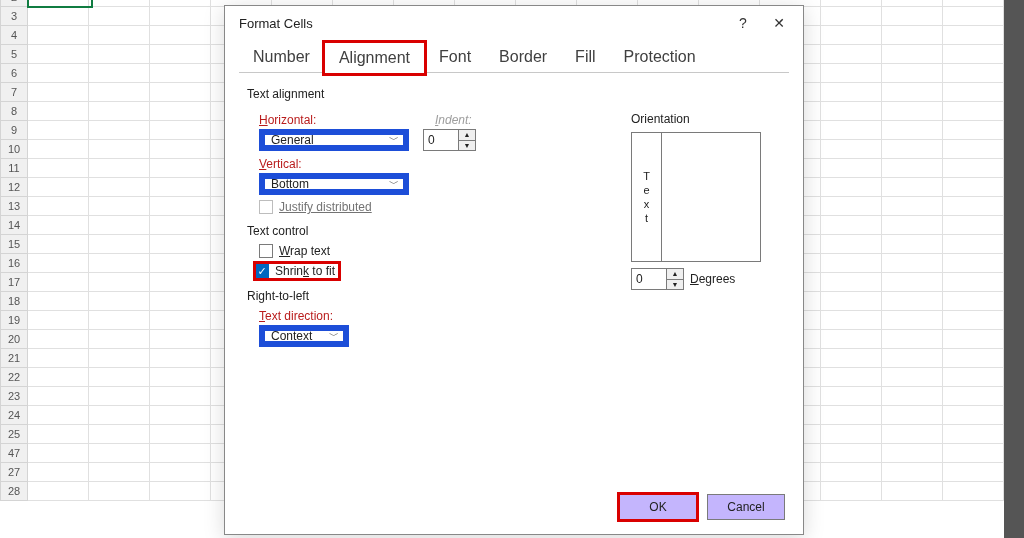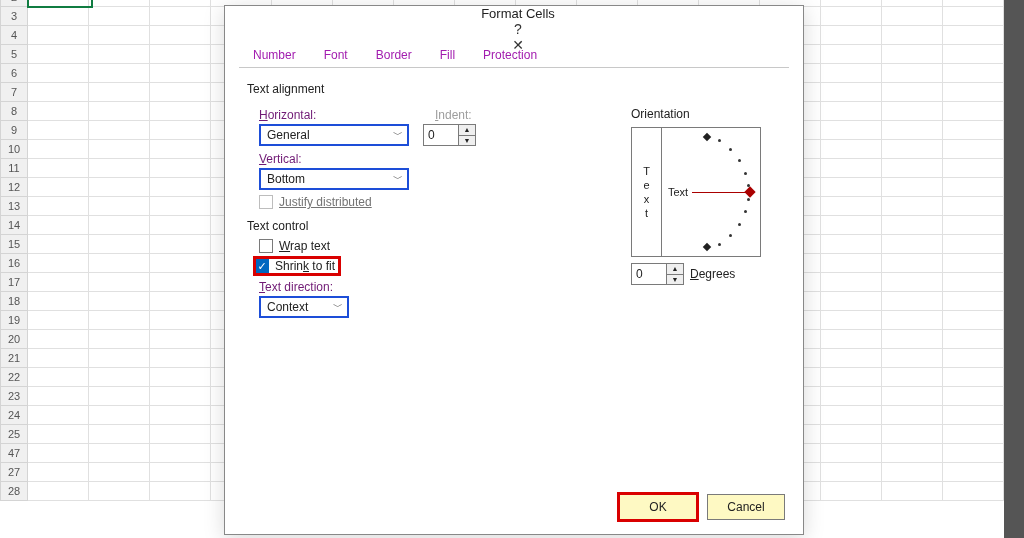--- a/index.html
+++ b/index.html
@@ -69,39 +69,38 @@
     background: #fff;
     border: 1px solid #888;
     box-shadow: 0 4px 20px rgba(0,0,0,.15);
   }
   .titlebar {
     height: 34px;
     display: flex;
     align-items: center;
     padding: 0 6px 0 14px;
     font-size: 13px;
-    flex-direction: column;
   }
   .titlebar .title { flex: 1; }
   .titlebar .btn {
     width: 36px; height: 30px;
     display: flex; align-items: center; justify-content: center;
     font-size: 14px;
     color: #333;
   }
   .tabs {
     display: flex;
     padding: 2px 14px 0 14px;
     gap: 0;
     position: relative;
   }
   .tab {
     padding: 6px 14px;
-    font-size: 12px;
-    color: #a21caf;
+    font-size: 16px;
+    color: #404040;
     cursor: default;
   }
   .tab.active {
     background: #fff;
     position: relative;
     border: 1px solid #c8c8c8;
     border-bottom: 1px solid #fff;
     z-index: 2;
     margin-bottom: -1px;
   }
@@ -122,28 +121,28 @@
   .left-col { flex: 1; }
   .right-col { width: 150px; margin-top: 25px; }
   .section-title {
     font-size: 12px;
     margin: 4px 0 6px 0;
     color: #222;
   }
   .field-label {
     font-size: 12px;
     margin: 6px 0 2px 12px;
-    color: #701a75;
-  }
-  .field-label.disabled { color: #9e9e9e; }
+    color: #b91c1c;
+  }
+  .field-label.disabled { color: #9e9e9e; font-style: italic; }
   .combo {
     margin-left: 12px;
     width: 150px;
     height: 22px;
-    border: 2px solid #1d4ed8;
+    border: 6px solid #1d4ed8;
     background: #fff;
     display: flex;
     align-items: center;
     padding: 0 4px 0 6px;
     font-size: 12px;
   }
   .combo .val { flex: 1; }
   .combo .chev { font-size: 10px; color: #555; }
   .combo.small { width: 90px; }
   .spin {
@@ -245,21 +244,21 @@
     position: absolute;
     right: 18px;
     bottom: 14px;
     display: flex;
     gap: 10px;
   }
   .pushbtn {
     min-width: 78px;
     height: 26px;
     border: 1px solid #7a7a7a;
-    background: #fef9c3;
+    background: #c4b5fd;
     font-size: 12px;
     display: flex;
     align-items: center;
     justify-content: center;
   }
 </style>
 </head>
 <body>
 
 <div class="sheet">
@@ -790,20 +789,21 @@
     <div class="btn">
         <span>?</span>
       </div>
     <div class="btn">
         <span>✕</span>
       </div>
   </div>
   <div class="tabs">
     <div class="tab-underline"></div>
     <div class="tab">Number</div>
+    <div class="tab active hl-red">Alignment</div>
     <div class="tab">Font</div>
     <div class="tab">Border</div>
     <div class="tab">Fill</div>
     <div class="tab">Protection</div>
   </div>
 
   <div class="pane">
     <div class="left-col">
       <div class="section-title">Text alignment</div>
 
@@ -841,53 +841,37 @@
       <div class="section-title" style="margin-top:10px">Text control</div>
       <div class="checkbox-row">
         <span class="cb"></span>
         <span><span class="under">W</span><span>rap text</span></span>
       </div>
       <div class="checkbox-row hl-red" style="width:max-content;padding:1px 4px 1px 0;margin-left:8px">
         <span class="cb checked">✓</span>
         <span>Shrin<span class="under">k</span> to fit</span>
       </div>
 
+      <div class="section-title" style="margin-top:10px">Right-to-left</div>
       <div class="field-label"><span class="under">T</span><span>ext direction:</span></div>
       <div class="combo small">
         <span class="val">Context</span>
         <span class="chev">﹀</span>
       </div>
     </div>
 
     <div class="right-col">
       <div class="section-title">Orientation</div>
       <div class="orientation-box">
         <div class="orient-left">
           <span>T</span>
           <span>e</span>
           <span>x</span>
           <span>t</span>
         </div>
-        <div class="orient-right">
-          <span class="orient-text-label">Text</span>
-          <span class="orient-line"></span>
-          <span class="orient-end"></span>
-          <span class="diamond" style="left:42px;top:6px"></span>
-          <span class="diamond" style="left:42px;top:116px"></span>
-          <span class="dot" style="left:56px;top:11px"></span>
-          <span class="dot" style="left:67px;top:20px"></span>
-          <span class="dot" style="left:76px;top:31px"></span>
-          <span class="dot" style="left:82px;top:44px"></span>
-          <span class="dot" style="left:85px;top:56px"></span>
-          <span class="dot" style="left:85px;top:70px"></span>
-          <span class="dot" style="left:82px;top:82px"></span>
-          <span class="dot" style="left:76px;top:95px"></span>
-          <span class="dot" style="left:67px;top:106px"></span>
-          <span class="dot" style="left:56px;top:115px"></span>
-        </div>
       </div>
       <div class="deg-row">
         <div class="spin">
           <span class="num">0</span>
           <span class="btns">
             <span class="sb">▲</span>
             <span class="sb">▼</span>
           </span>
         </div>
         <span><span class="under">D</span><span>egrees</span></span>

